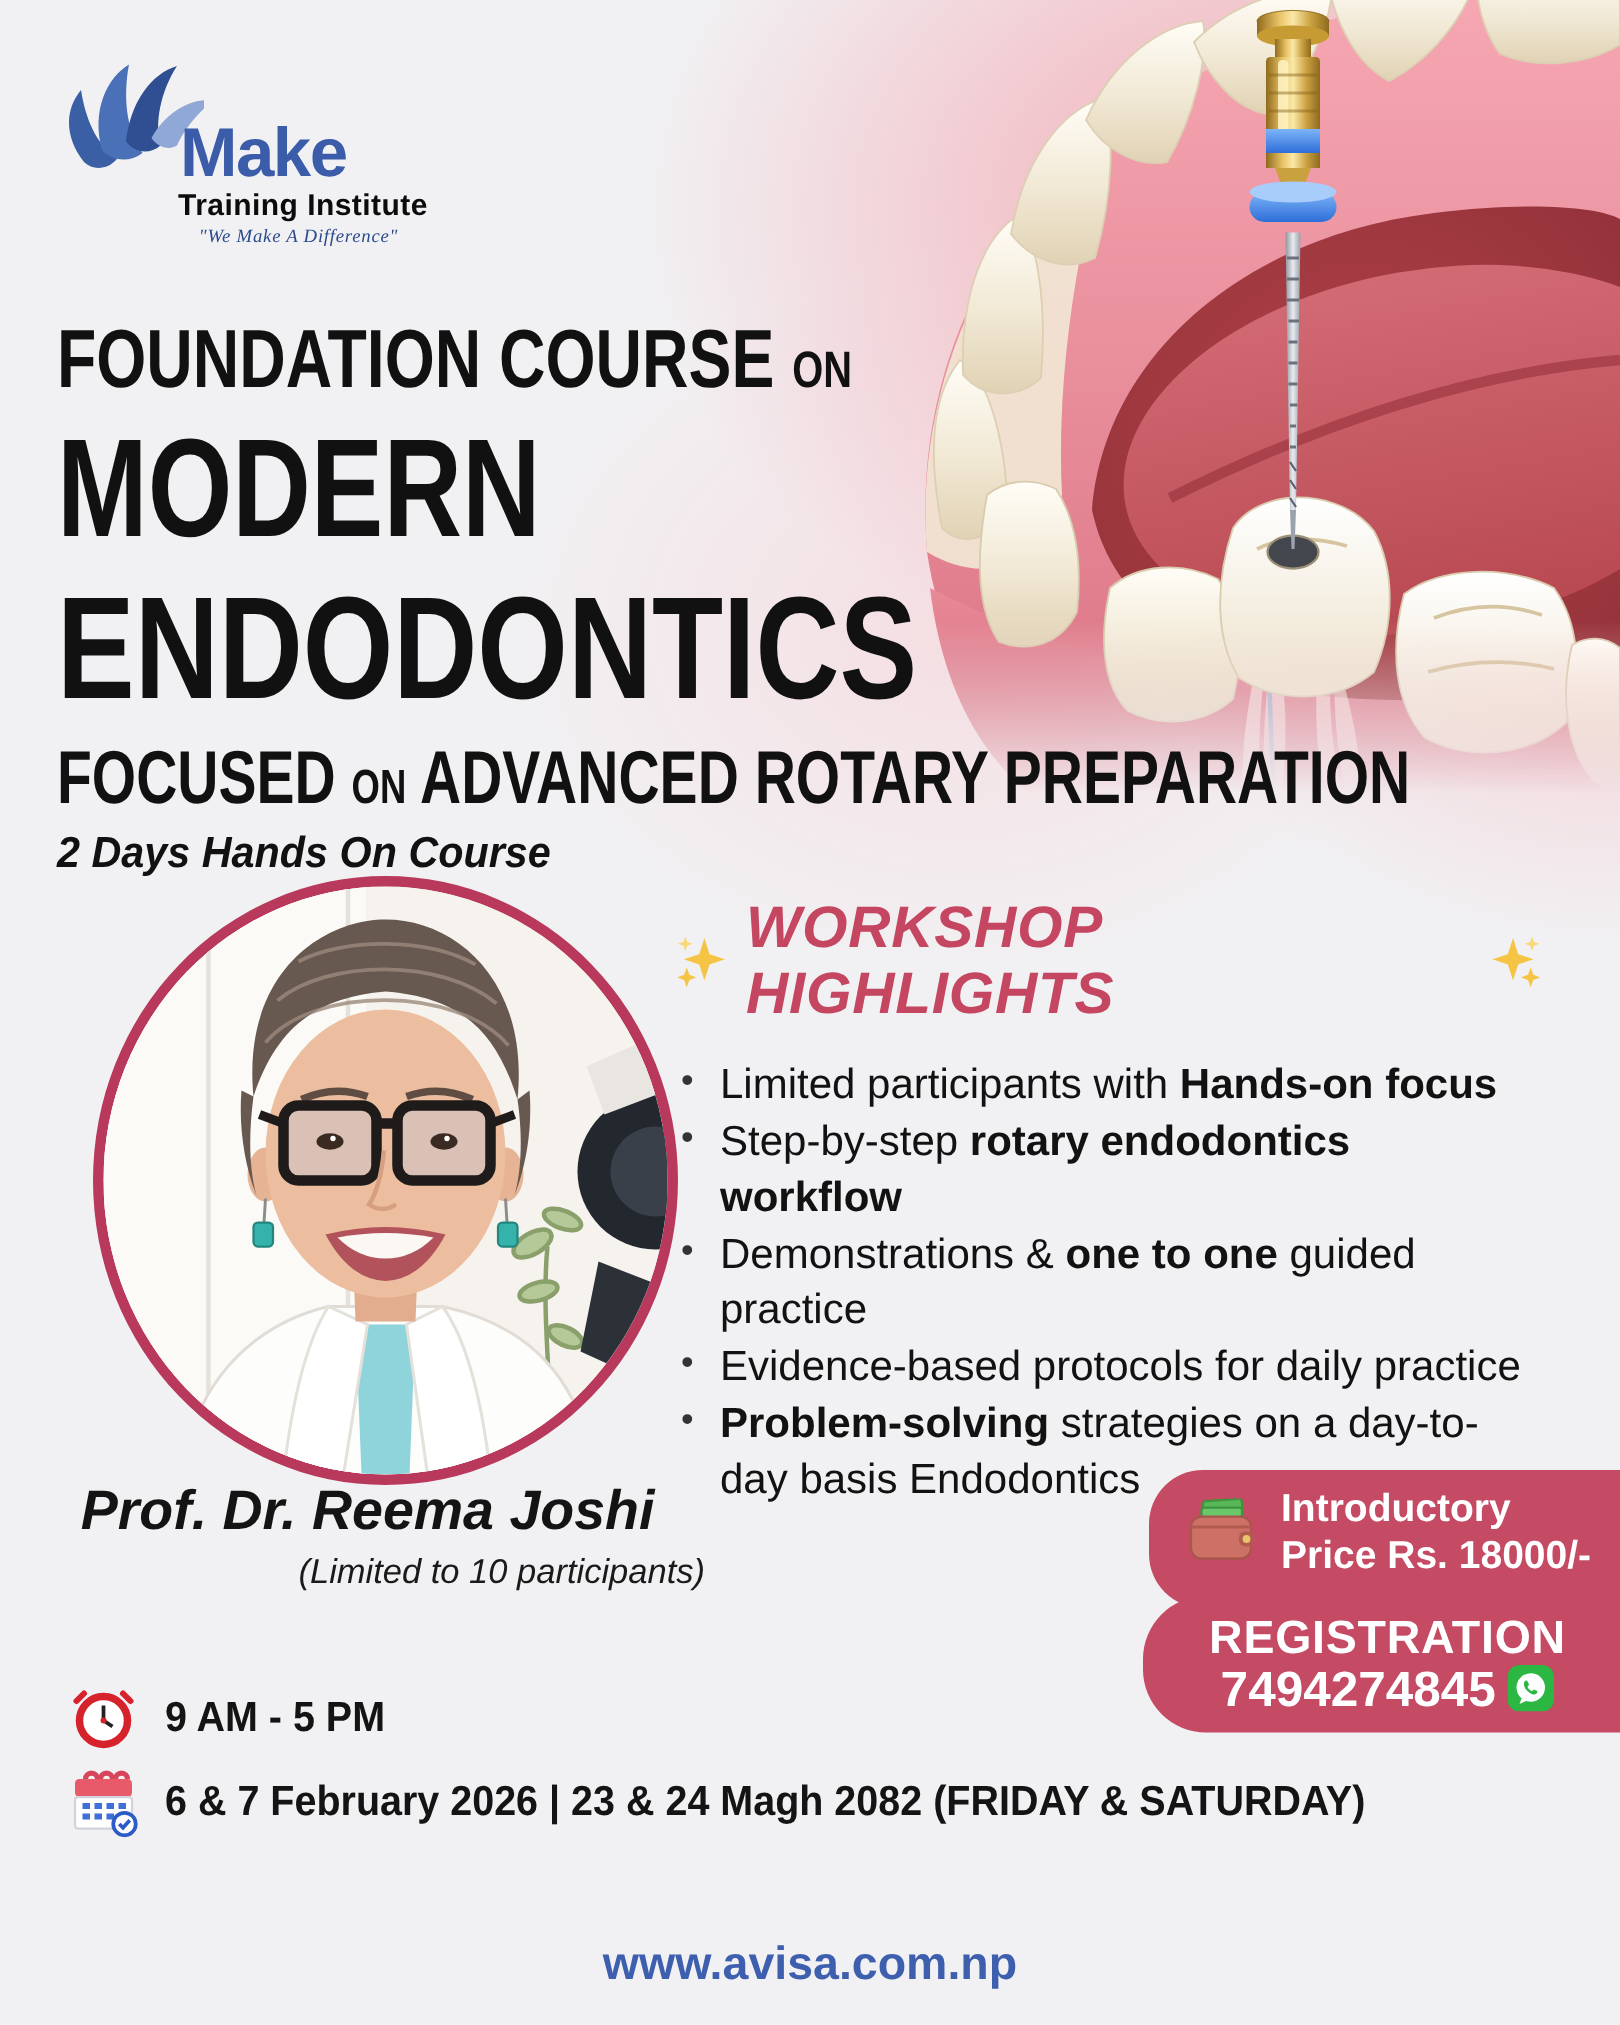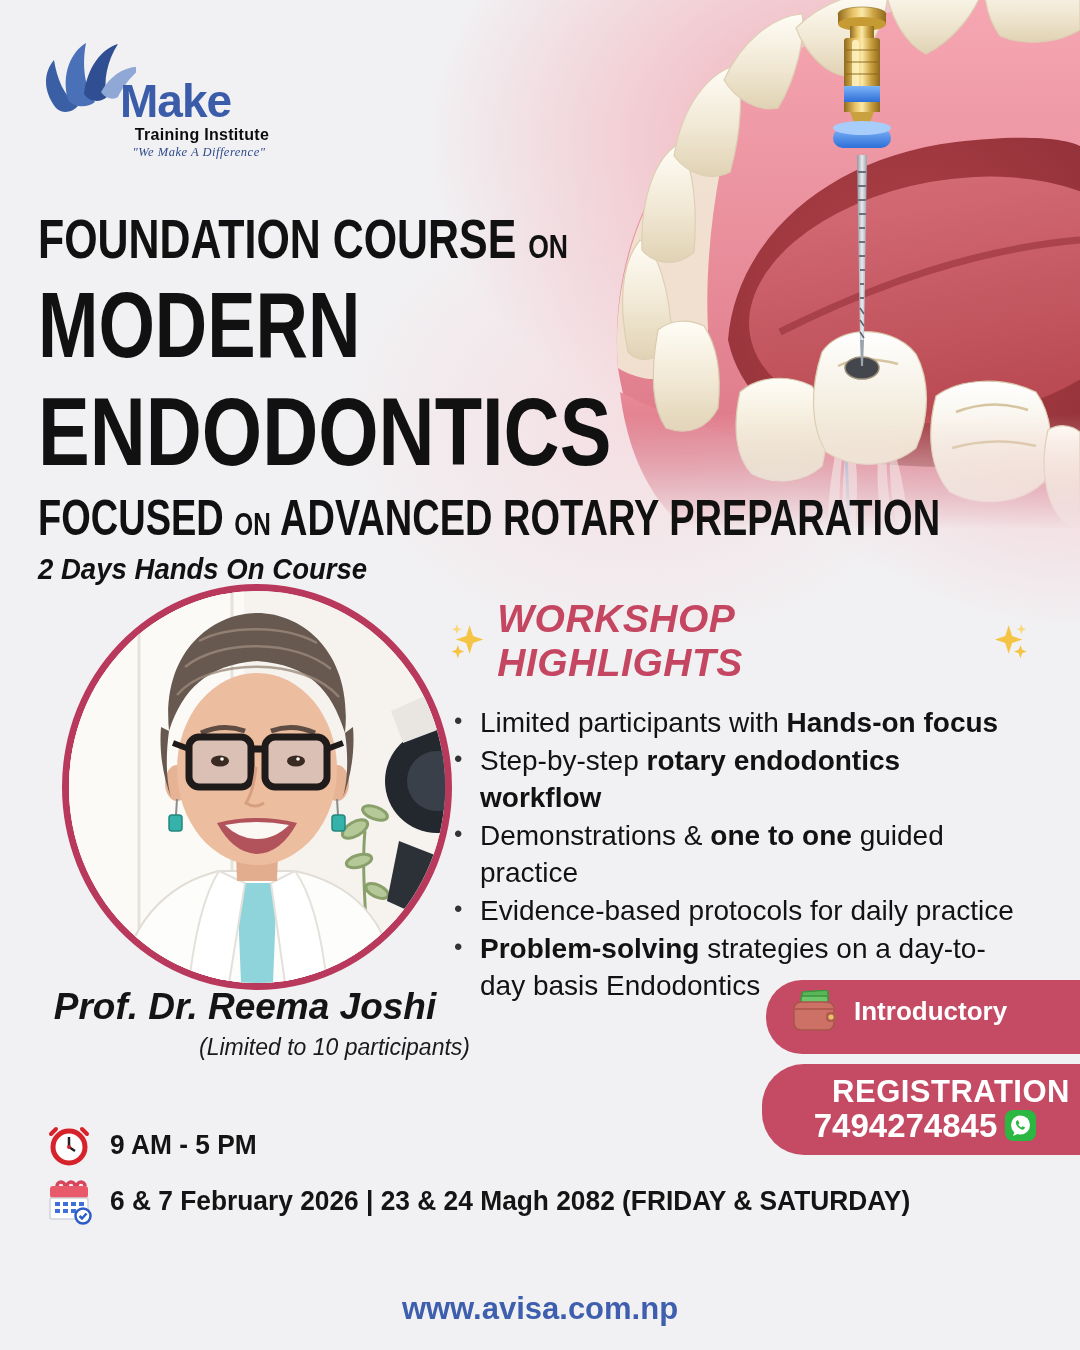--- a/index.html
+++ b/index.html
@@ -7,21 +7,21 @@
           font-family:"Liberation Sans",sans-serif;color:#111;}
   .bg-glow{position:absolute;inset:0;pointer-events:none;background:
     radial-gradient(ellipse 640px 470px at 860px 140px, rgba(243,164,175,.95), rgba(243,164,175,0) 68%),
     radial-gradient(ellipse 480px 420px at 1080px 340px, rgba(246,188,196,.85), rgba(246,188,196,0) 70%),
     radial-gradient(ellipse 430px 330px at 640px 420px, rgba(248,206,212,.55), rgba(248,206,212,0) 72%);}
   
   .logo{position:absolute;left:44px;top:34px;width:250px;}
   .logo-row{display:flex;align-items:flex-end;}
   .logo-swoosh{margin-right:-16px;margin-bottom:4px;}
   .brand{font-size:46px;font-weight:700;color:#3b5ca9;letter-spacing:-1px;line-height:1;}
-  .logo-sub{font-size:16px;font-weight:700;color:#0c0c0c;letter-spacing:.3px;text-align:center;margin:2px 0 0 66px;}
+  .logo-sub{font-size:20px;font-weight:700;color:#0c0c0c;letter-spacing:.3px;text-align:center;margin:2px 0 0 66px;}
   .logo-tag{font-family:"Liberation Serif",serif;font-style:italic;font-size:12.5px;color:#2c4a8c;
             text-align:center;margin:1px 0 0 60px;letter-spacing:.5px;}
   
   .jaw{position:absolute;top:0;right:0;width:480px;height:545px;
        -webkit-mask-image:linear-gradient(180deg,#000 76%,transparent 97%);
        mask-image:linear-gradient(180deg,#000 76%,transparent 97%);}
   
   .title-block{position:absolute;left:38px;top:212px;z-index:3;white-space:nowrap;}
   .title-block>div{transform-origin:left top;line-height:1;}
   .t1{font-size:55px;font-weight:800;transform:scaleX(.78);}
@@ -44,21 +44,21 @@
            color:#c44661;font-size:39px;font-weight:800;font-style:italic;letter-spacing:.5px;}
   .highlights ul{margin:20px 0 0 0;padding:0 0 0 30px;list-style:none;font-size:28px;line-height:1.3;color:#121212;}
   .highlights li{position:relative;margin-bottom:2px;}
   .highlights li::before{content:"•";position:absolute;left:-26px;top:0;font-size:24px;color:#333;}
   .highlights b{font-weight:700;}
   
   .badge{position:absolute;right:0;background:#c54a64;color:#fff;z-index:4;}
   .badge-price{top:980px;width:282px;border-radius:36px 0 0 36px;display:flex;align-items:center;
                gap:14px;padding:10px 8px 20px 24px;}
   .badge-price .pl{font-size:26px;font-weight:700;line-height:1.2;}
-  .badge-reg{top:1064px;width:290px;border-radius:42px 0 0 42px;text-align:right;padding:12px 10px 12px 18px;}
+  .badge-reg{top:1064px;width:290px;border-radius:42px 0 0 42px;text-align:center;padding:12px 10px 12px 18px;}
   .reg-label{font-size:31px;font-weight:700;letter-spacing:.5px;line-height:1.05;}
   .reg-phone{font-size:33px;font-weight:700;display:flex;align-items:center;justify-content:center;gap:8px;line-height:1.05;}
   
   .info-rows{position:absolute;left:44px;top:1124px;display:flex;flex-direction:column;gap:11px;z-index:5;}
   .info-row{display:flex;align-items:center;gap:16px;}
   .info-row .txt{font-size:28px;font-weight:700;color:#141414;transform:scaleX(.94);transform-origin:left center;white-space:nowrap;}
   .icon-slot{width:50px;display:flex;justify-content:center;}
   
   .site{position:absolute;left:0;top:1291px;width:100%;text-align:center;
         font-size:31px;font-weight:700;color:#3e5fae;}
@@ -321,20 +321,21 @@
         <rect x="12" y="1" width="26" height="9" rx="2" fill="#58b857" transform="rotate(-4 25 5)"></rect>
         <rect x="11" y="6" width="27" height="9" rx="2" fill="#6bc769"></rect>
       </g>
       <rect x="4" y="12" width="40" height="28" rx="7" fill="#cd7065" stroke="#a8554c" stroke-width="1.5"></rect>
       <path d="M4,19 L44,19" stroke="#b35a50" stroke-width="2"></path>
       <rect x="36" y="22" width="10" height="10" rx="4" fill="#b35a50"></rect>
       <circle cx="41" cy="27" r="2.6" fill="#e9c46a"></circle>
     </svg>
     <div class="pl">
       <div>Introductory</div>
+      <div>Price Rs. 18000/-</div>
     </div>
   </div>
 
   <div class="badge badge-reg">
     <div class="reg-label">REGISTRATION</div>
     <div class="reg-phone">
       <span>7494274845</span>
       <svg width="31" height="31" viewBox="0 0 31 31">
         <rect x="0" y="0" width="31" height="31" rx="8" fill="#2bb741"></rect>
         <circle cx="15.5" cy="15" r="9.5" fill="#ffffff"></circle>

